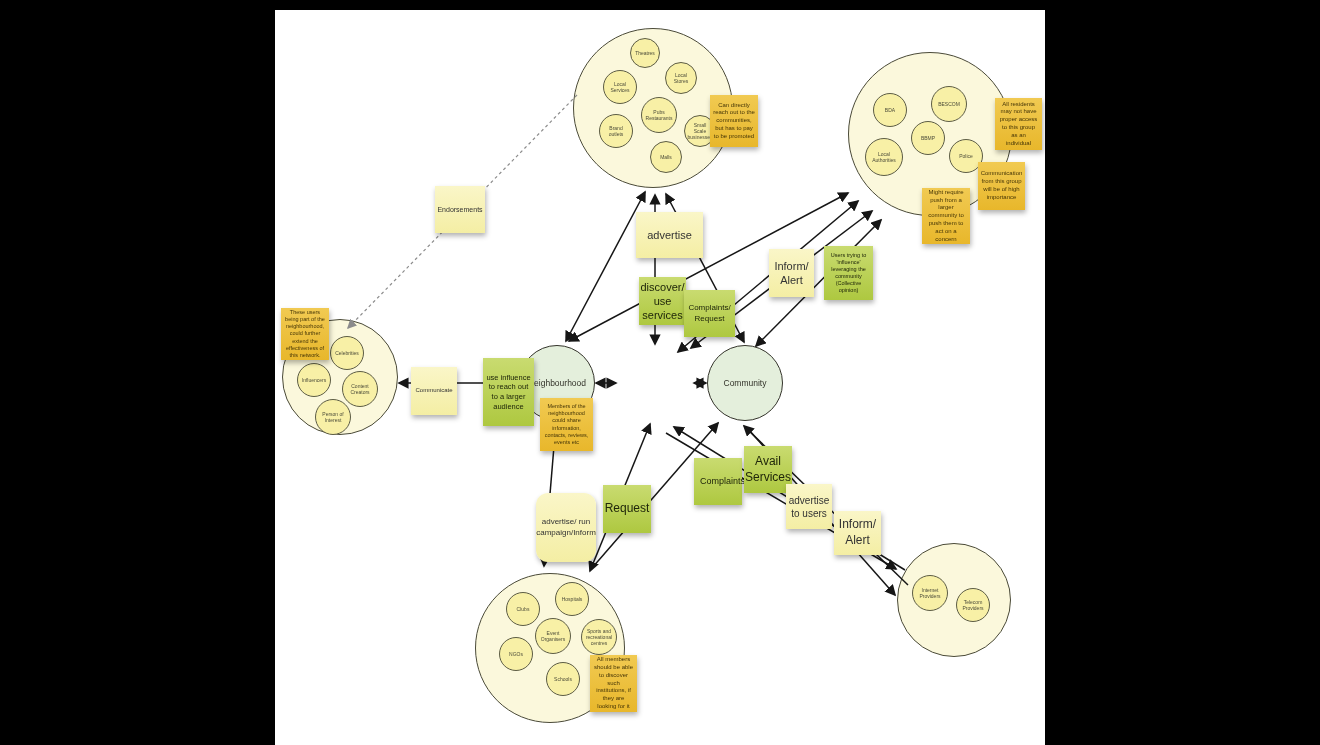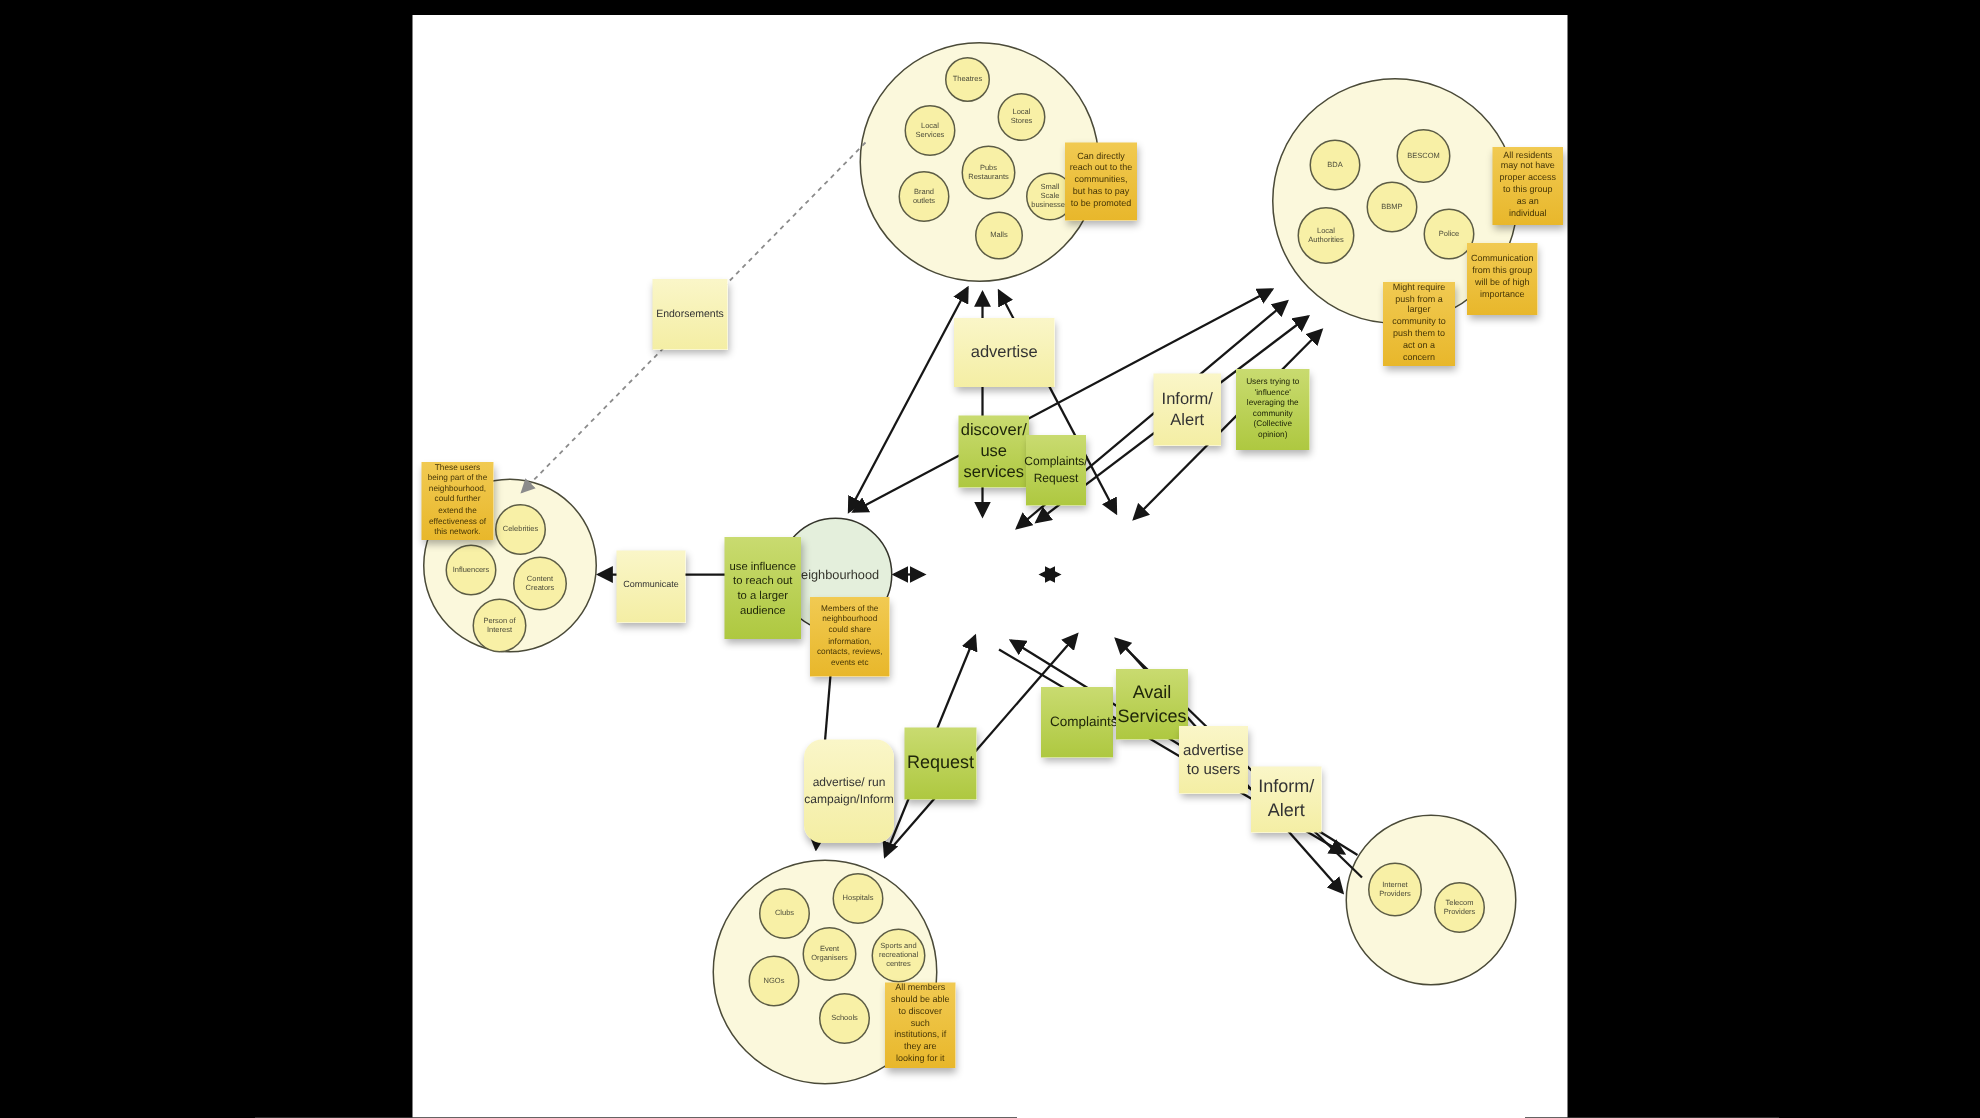--- a/index.html
+++ b/index.html
@@ -96,25 +96,26 @@
       <div class="mini" style="left:23px; top:63px;  width:34px; height:34px;">NGOs</div>
       <div class="mini" style="left:70px; top:88px;  width:34px; height:34px;">Schools</div>
     </div>
 
     <div class="cluster" style="left:622px; top:533px; width:114px; height:114px;">
       <div class="mini" style="left:14px; top:31px; width:36px; height:36px;">Internet Providers</div>
       <div class="mini" style="left:58px; top:44px; width:34px; height:34px;">Telecom Providers</div>
     </div>
 
     <div class="node group" style="left:244px; top:335px; width:76px; height:76px;">Neighbourhood</div>
+    <div class="node group" style="left:432px; top:335px; width:76px; height:76px;">Community</div>
 
     <div class="sticky ly" style="left:160px; top:176px; width:50px; height:47px; font-size:7px;">Endorsements</div>
     <div class="sticky ly" style="left:361px; top:202px; width:67px; height:46px; font-size:11px;">advertise</div>
     <div class="sticky gr" style="left:364px; top:267px; width:47px; height:48px; font-size:11px;">discover/ use services</div>
-    <div class="sticky gr" style="left:409px; top:280px; width:40px; height:47px; font-size:8px;">Complaints/ Request</div>
+    <div class="sticky gr" style="left:409px; top:280px; width:51px; height:47px; font-size:8px;">Complaints/ Request</div>
     <div class="sticky ly" style="left:494px; top:239px; width:45px; height:48px; font-size:11px;">Inform/ Alert</div>
     <div class="sticky gr" style="left:549px; top:236px; width:49px; height:54px; font-size:5.5px;">Users trying to 'influence' leveraging the community (Collective opinion)</div>
     <div class="sticky ly" style="left:136px; top:357px; width:46px; height:48px; font-size:6px;">Communicate</div>
     <div class="sticky gr" style="left:208px; top:348px; width:51px; height:68px; font-size:7.5px;">use influence to reach out to a larger audience</div>
     <div class="sticky gr" style="left:328px; top:475px; width:48px; height:48px; font-size:12px;">Request</div>
     <div class="sticky gr" style="left:419px; top:448px; width:48px; height:47px; font-size:9px;padding-left:12px;">Complaints</div>
     <div class="sticky gr" style="left:469px; top:436px; width:48px; height:47px; font-size:12px;">Avail Services</div>
     <div class="sticky ly" style="left:511px; top:474px; width:46px; height:45px; font-size:10px;">advertise to users</div>
     <div class="sticky ly" style="left:559px; top:501px; width:47px; height:44px; font-size:12px;">Inform/ Alert</div>
     <div class="sticky ly" style="left:261px; top:483px; width:60px; height:69px; font-size:8px;border-radius:12px;">advertise/ run campaign/Inform</div>

